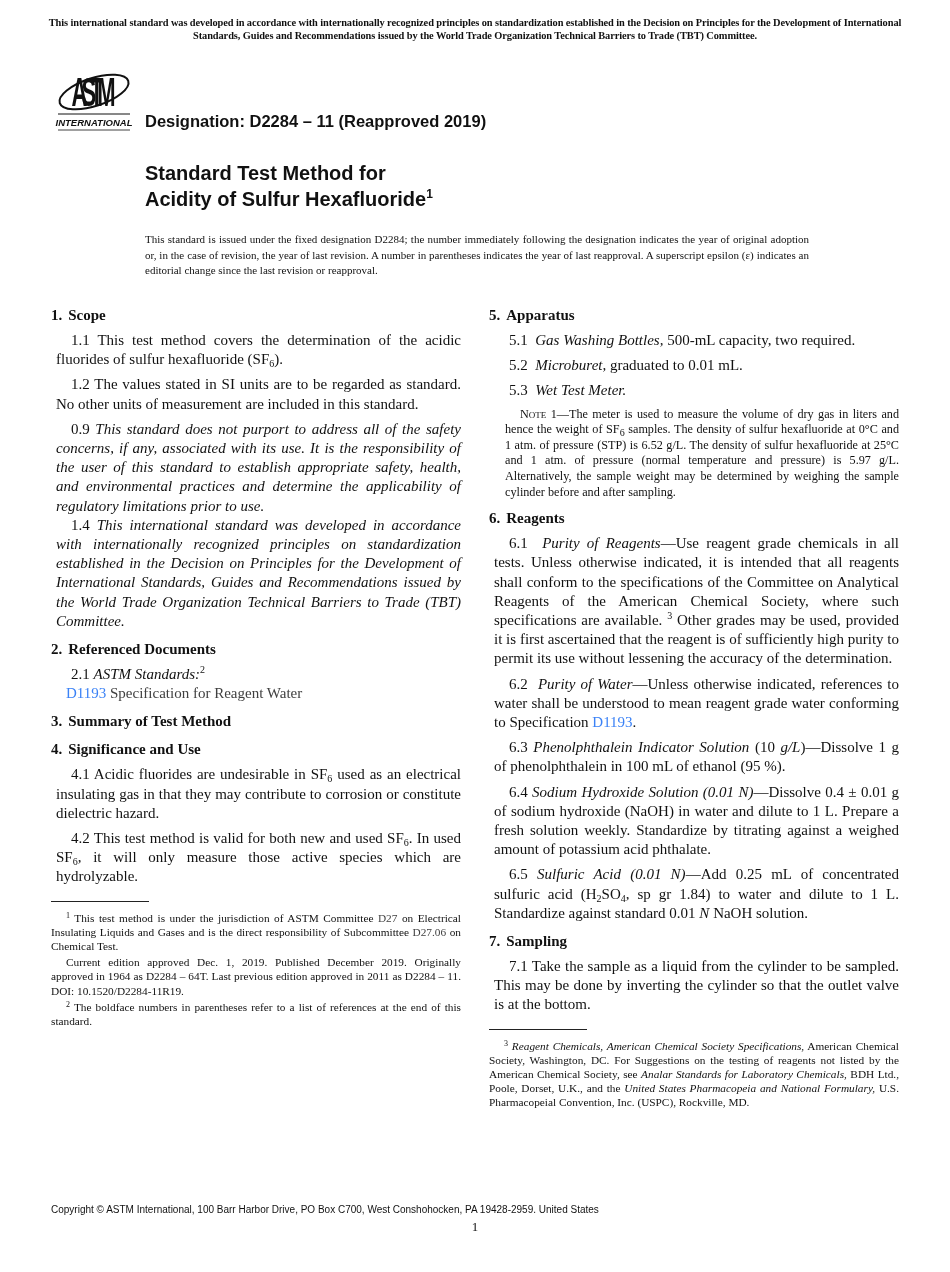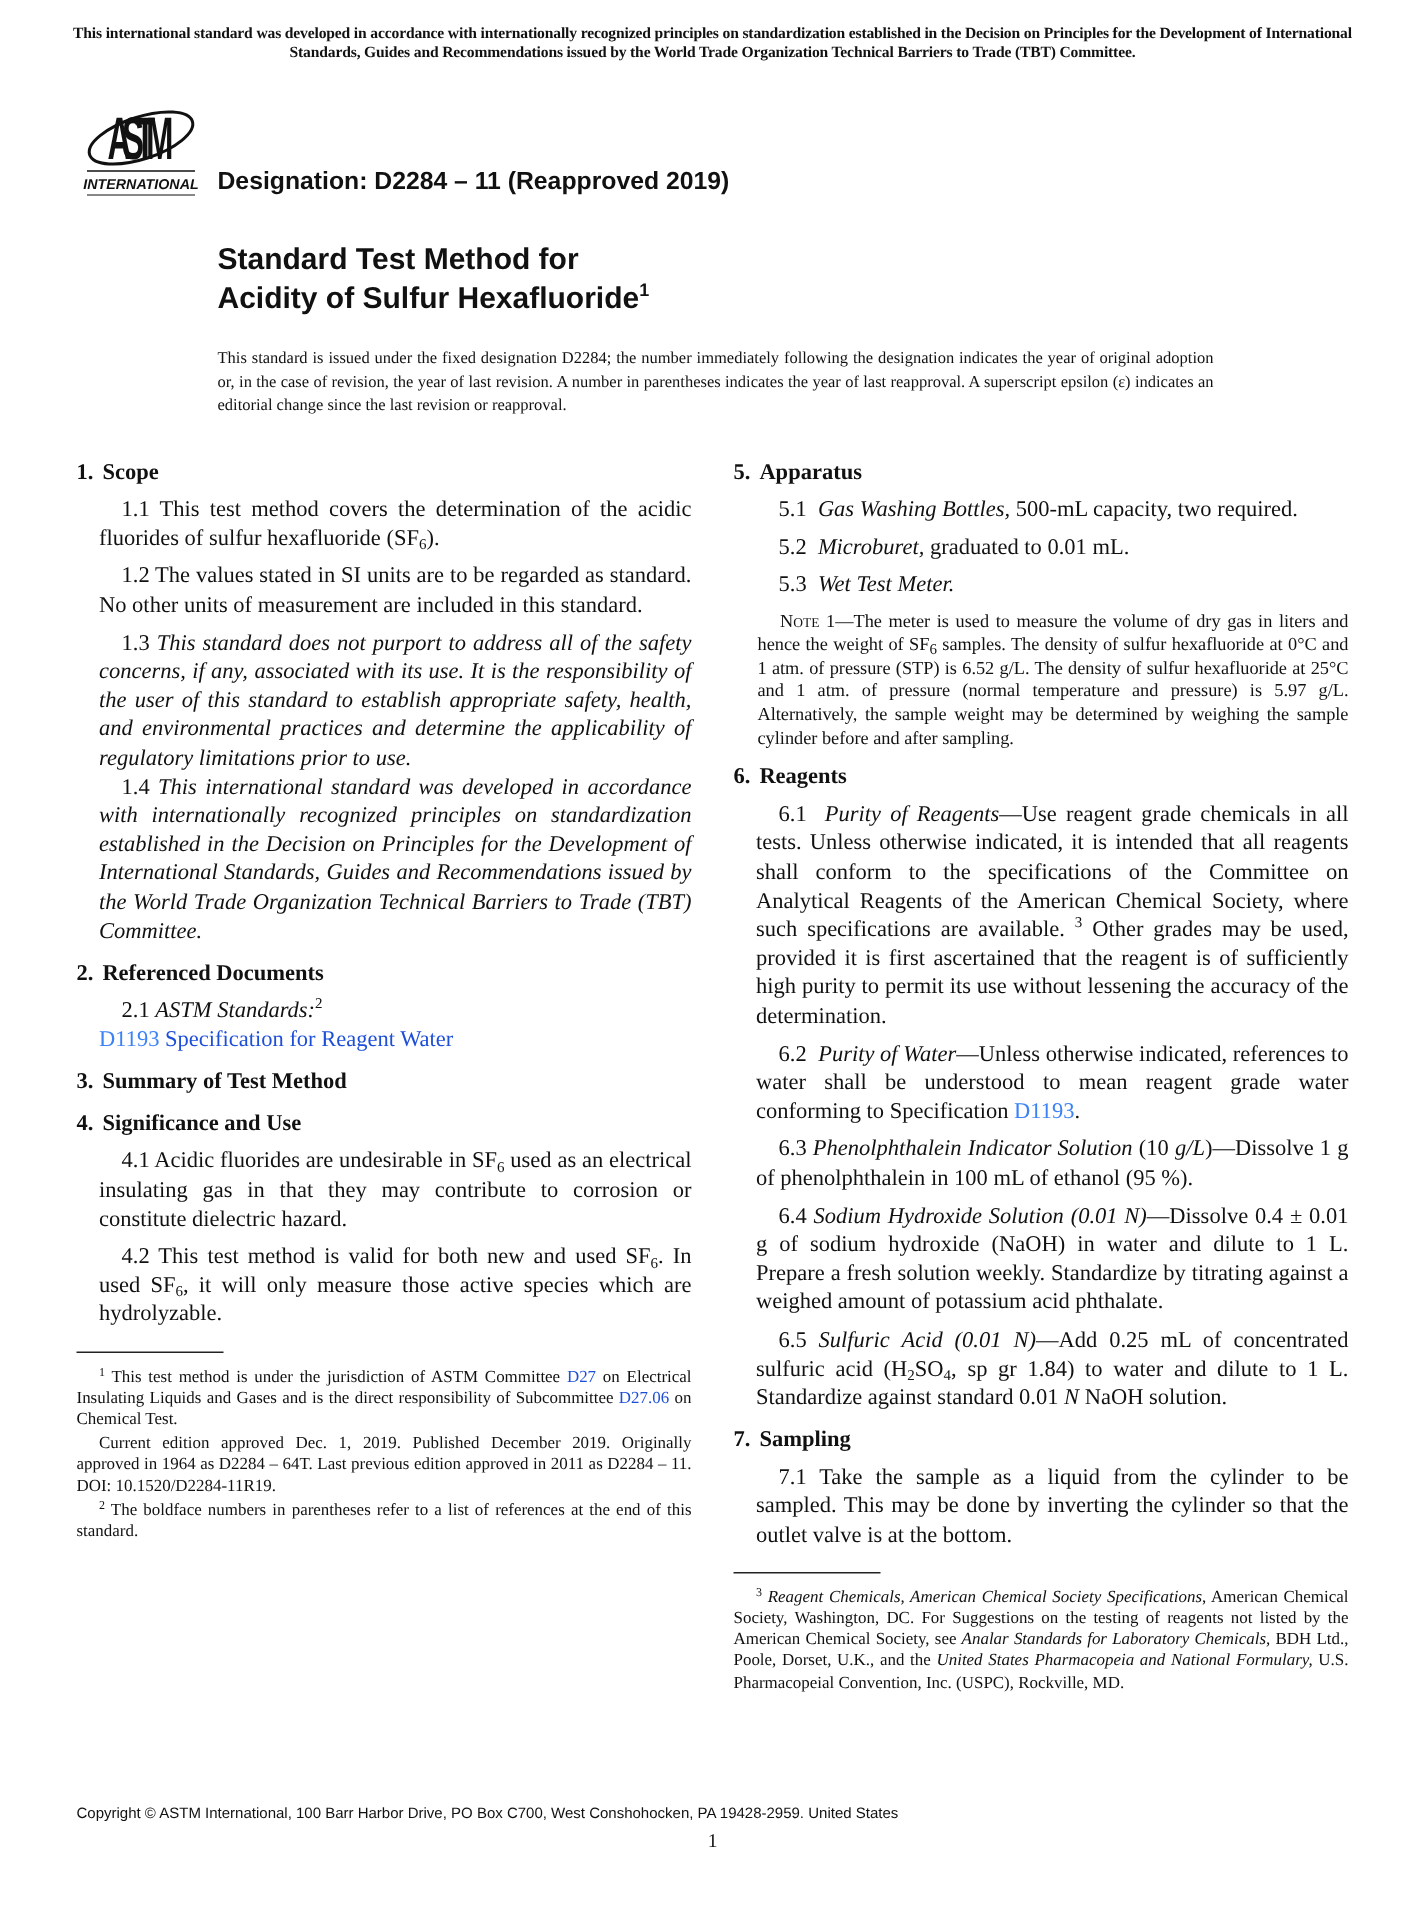--- a/index.html
+++ b/index.html
@@ -8,28 +8,28 @@
   .logo { position: absolute; left: 54px; top: 54px; width: 80px; height: 80px; }
   .designation { position: absolute; left: 145px; top: 76px; font-family: "Liberation Sans", sans-serif; font-weight: bold; font-size: 16.5px; margin-top: 36px; }
   .title { position: absolute; left: 145px; top: 160px; font-family: "Liberation Sans", sans-serif; font-weight: bold; font-size: 20px; line-height: 26px; }
   .title sup { font-size: 12px; vertical-align: 8px; line-height: 0; }
   .issued { position: absolute; left: 145px; top: 232px; width: 664px; font-size: 11px; line-height: 15.6px; text-align: justify; }
   .col { position: absolute; font-size: 15px; line-height: 19.2px; text-align: justify; }
   .col.left { left: 51px; top: 306px; width: 410px; }
   .col.right { left: 489px; top: 306px; width: 410px; }
   h2 { font-size: 15px; font-weight: bold; margin: 0 0 6px 0; line-height: 19px; }
   h2 .num { margin-right: 6px; }
-  p { margin: 0 0 6px 15px; text-indent: 15px; }
+  p { margin: 0 0 6px 5px; text-indent: 15px; }
   p.tight { margin-bottom: 0; }
   .section { margin-bottom: 9px; }
   i, .it { font-style: italic; }
   sub { font-size: 10px; vertical-align: -3px; line-height: 0; }
   sup.s { font-size: 10px; vertical-align: 6px; line-height: 0; }
   .red { color: #3b82f6; }
-  .blue { color: #1d4ed8; }
+  .blue { color: #404040; }
   .note { font-size: 12.2px; line-height: 15.6px; text-indent: 15px; margin: 4px 0 8px 16px; }
   .note .smallcaps { font-variant: small-caps; }
   .fn-rule { width: 98px; border-top: 1px solid #222; margin: 14px 0 9px 0; }
   .fn { font-size: 11.3px; line-height: 14.2px; text-indent: 15px; margin: 0 0 2px 0; text-align: justify; }
   .fn sup { font-size: 8px; vertical-align: 4px; line-height: 0; }
   .ref-line { text-indent: 0; padding-left: 15px; margin: 0; }
   .footer-copy { position: absolute; left: 51px; top: 1204px; font-family: "Liberation Sans", sans-serif; font-size: 10px; }
   .page-num { position: absolute; left: 0; width: 950px; text-align: center; top: 1219px; font-size: 13px; }
 </style>
 </head>
@@ -53,21 +53,21 @@
 </div>
 
 <div class="issued">This standard is issued under the fixed designation D2284; the number immediately following the designation indicates the year of original adoption or, in the case of revision, the year of last revision. A number in parentheses indicates the year of last reapproval. A superscript epsilon (ε) indicates an editorial change since the last revision or reapproval.</div>
 
 <div class="col left">
 
   <div class="section">
     <h2><span class="num">1.</span><span>Scope</span></h2>
     <p><span>1.1 This test method covers the determination of the acidic fluorides of sulfur hexafluoride (SF</span><sub>6</sub><span>).</span></p>
     <p>1.2 The values stated in SI units are to be regarded as standard. No other units of measurement are included in this standard.</p>
-    <p class="tight"><span>1.3</span> <i>This standard does not purport to address all of the safety concerns, if any, associated with its use. It is the responsibility of the user of this standard to establish appropriate safety, health, and environmental practices and determine the applicability of regulatory limitations prior to use.</i></p>
+    <p class="tight"><span>0.9</span> <i>This standard does not purport to address all of the safety concerns, if any, associated with its use. It is the responsibility of the user of this standard to establish appropriate safety, health, and environmental practices and determine the applicability of regulatory limitations prior to use.</i></p>
     <p><span>1.4</span> <i>This international standard was developed in accordance with internationally recognized principles on standardization established in the Decision on Principles for the Development of International Standards, Guides and Recommendations issued by the World Trade Organization Technical Barriers to Trade (TBT) Committee.</i></p>
   </div>
 
   <div class="section">
     <h2><span class="num">2.</span><span>Referenced Documents</span></h2>
     <p class="tight"><span>2.1</span> <i>ASTM Standards:</i><sup class="s">2</sup></p>
     <p class="ref-line"><a class="red">D1193</a> <a class="blue">Specification for Reagent Water</a></p>
   </div>
 
   <div class="section">

